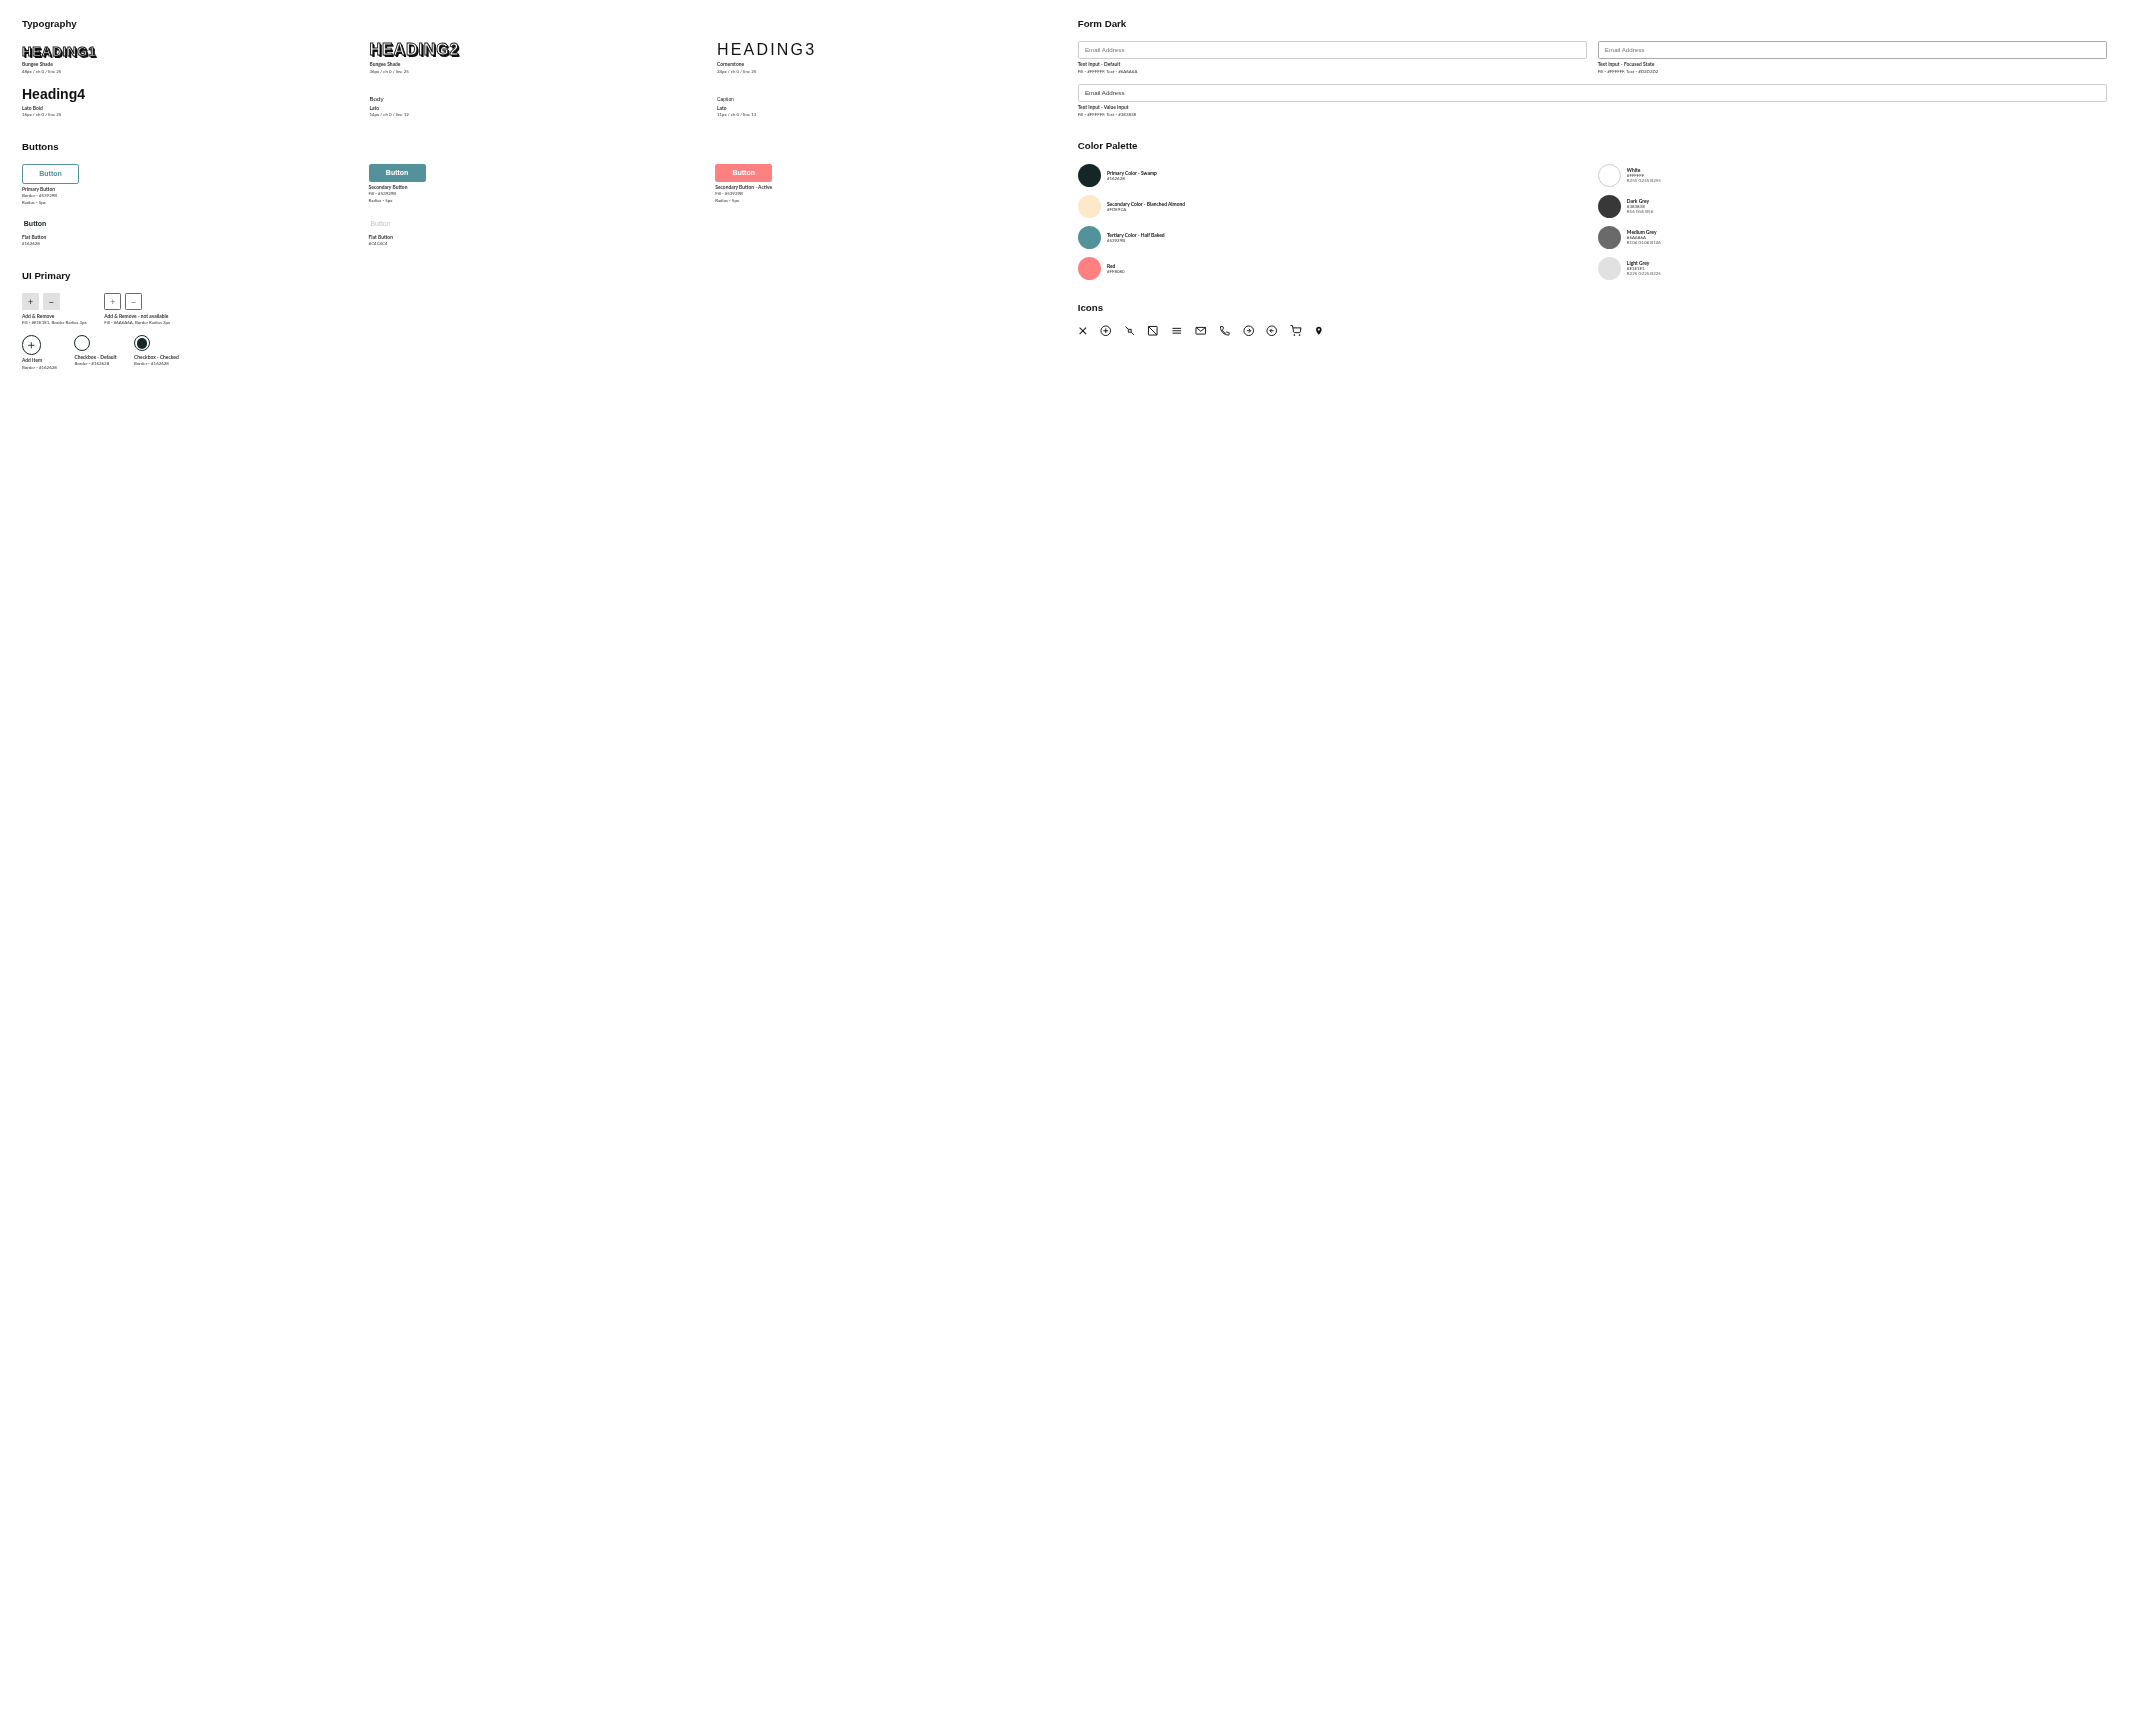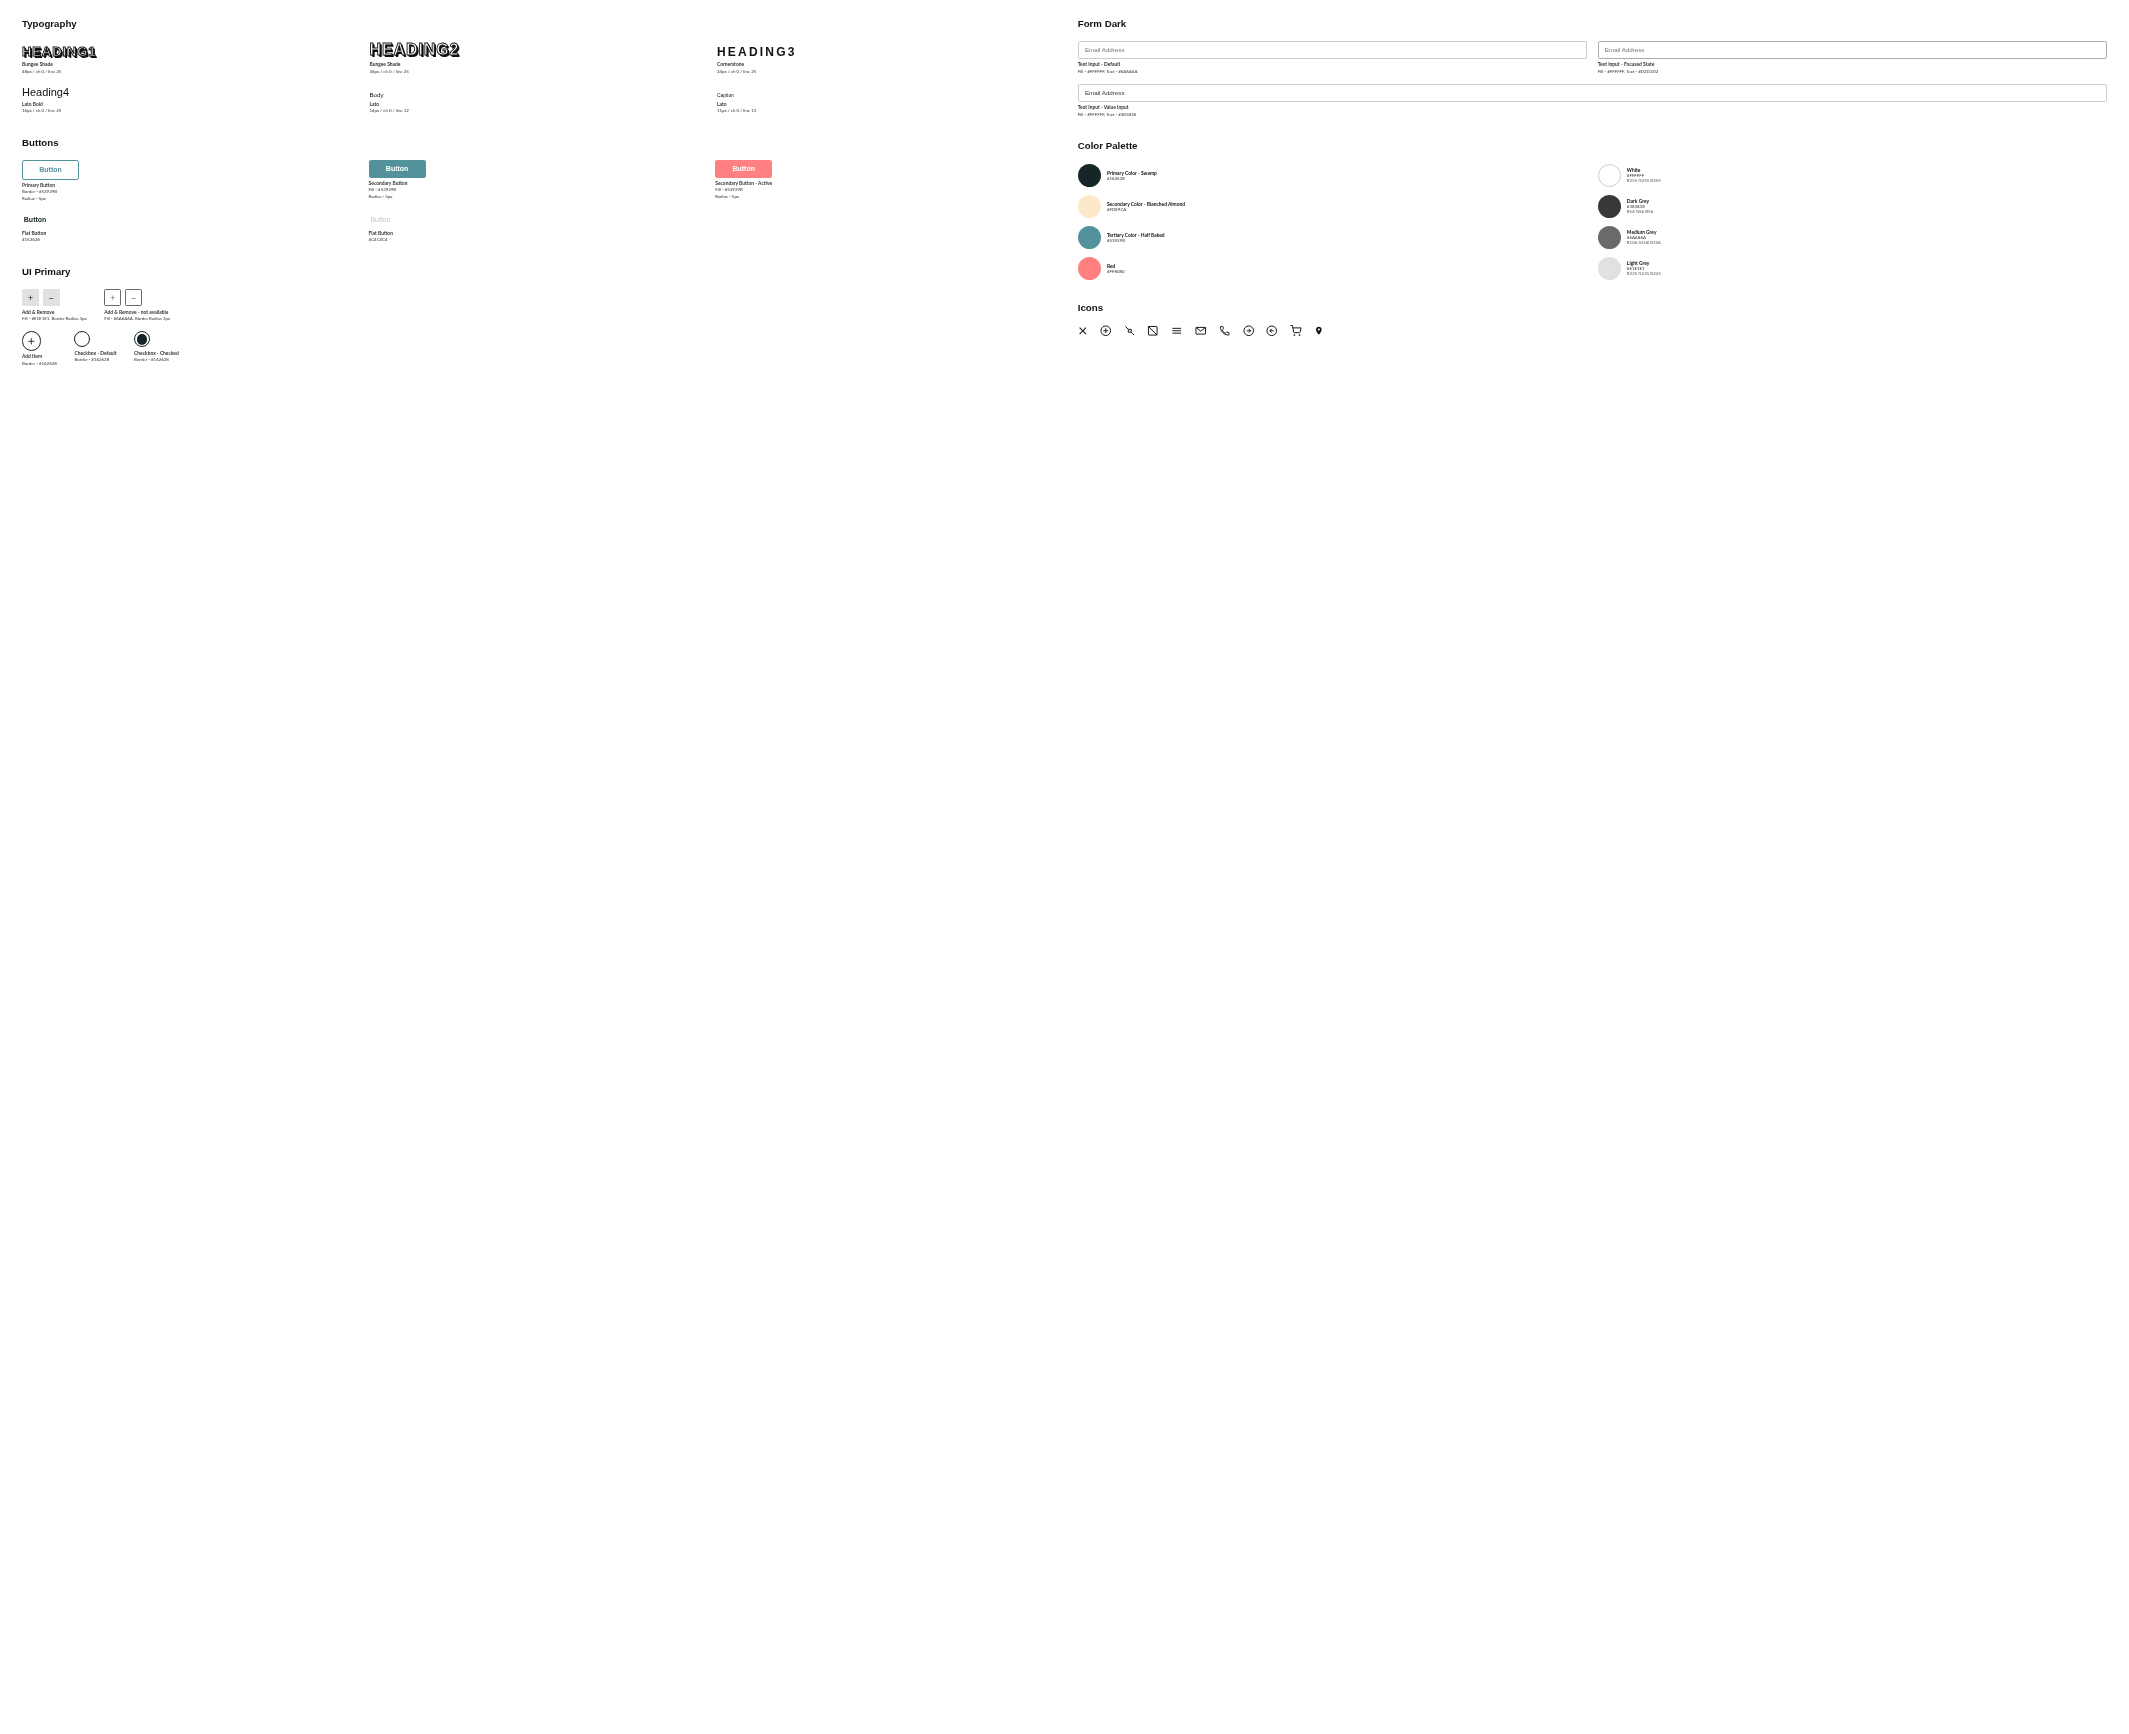--- a/index.html
+++ b/index.html
@@ -295,30 +295,30 @@
       font-size: 16px;
       font-weight: 900;
       color: #fff;
       -webkit-text-stroke: 0.9px #111;
       text-shadow: 1.3px 1.3px 0 #111, 1.8px 1.8px 0 #111;
       font-family: Impact, Arial Black, sans-serif;
       letter-spacing: 0.9px;
       text-transform: uppercase;
     }
     .cornerstone-h3 {
-      font-size: 12px;
-      font-weight: 700;
+      font-size: 16px;
+      font-weight: 400;
       color: #111;
       font-family: Arial, sans-serif;
       letter-spacing: 2.2px;
       text-transform: uppercase;
     }
     .lato-bold-h4 {
-      font-size: 11px;
-      font-weight: 400;
+      font-size: 14px;
+      font-weight: 700;
       color: #111;
       font-family: Arial, sans-serif;
     }
     .lato-body {
       font-size: 6.2px;
       font-weight: 400;
       color: #111;
       font-family: Arial, sans-serif;
     }
     .lato-caption {

